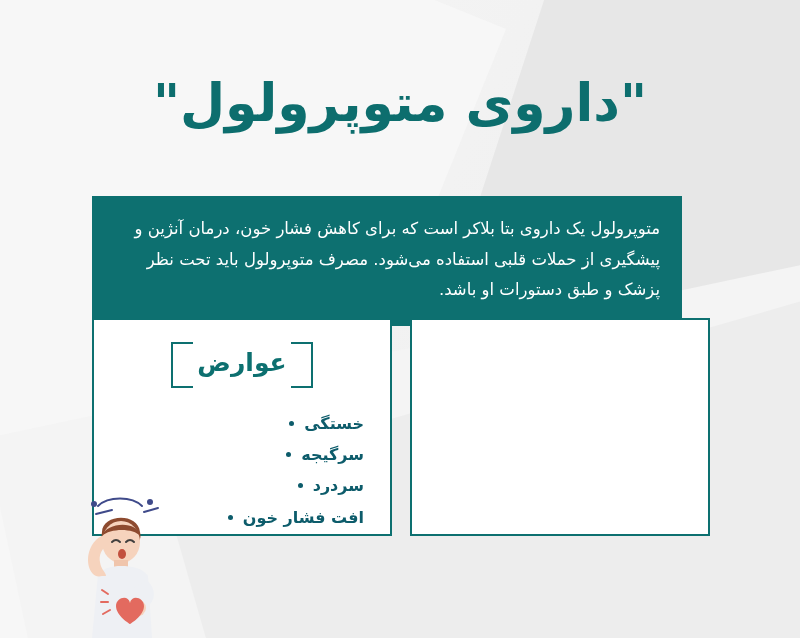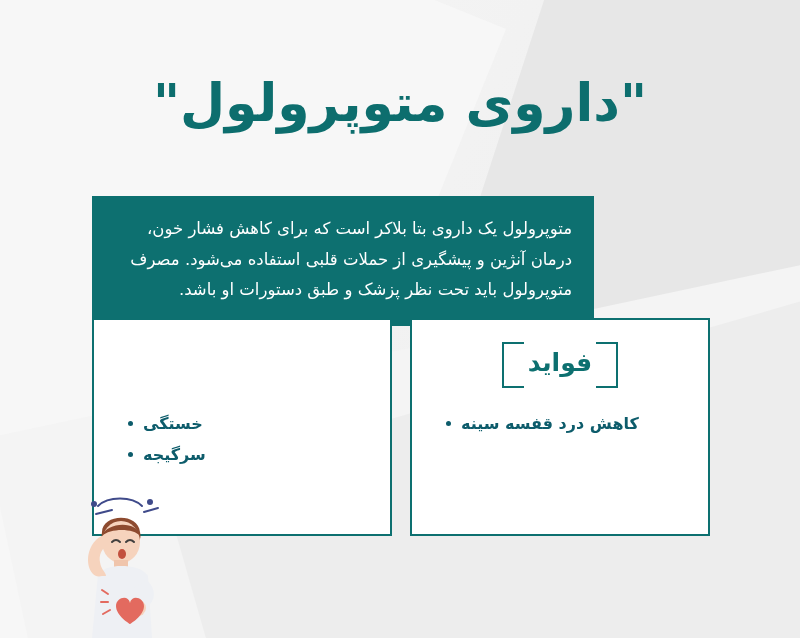--- a/index.html
+++ b/index.html
@@ -78,21 +78,21 @@
     letter-spacing: -1px;
     line-height: 1.2;
     direction: rtl;
   }
 
   
   .intro-band {
     position: absolute;
     top: 196px;
     left: 92px;
-    width: 502px;
+    width: 590px;
     background: #0d7070;
     color: #ffffff;
     padding: 18px 22px 20px 22px;
     box-sizing: border-box;
     font-size: 16.5px;
     line-height: 1.85;
     text-align: right;
     direction: rtl;
   }
 
@@ -156,21 +156,21 @@
 
   .card-list {
     position: absolute;
     top: 88px;
     right: 0;
     left: 0;
     margin: 0;
     padding: 0 26px 0 34px;
     list-style: none;
     direction: rtl;
-    text-align: left;
+    text-align: right;
   }
   .card-list li {
     color: #0d5c6b;
     font-size: 16px;
     font-weight: bold;
     line-height: 1.95;
     position: relative;
     display: block;
   }
   .bullet-row {
@@ -208,51 +208,57 @@
   <div class="bg-shape-3"></div>
   <div class="bg-shape-4"></div>
 
   <div class="title">"داروی متوپرولول"</div>
 
   <div class="intro-band">متوپرولول یک داروی بتا بلاکر است که برای کاهش فشار خون، درمان آنژین و پیشگیری از حملات قلبی استفاده می‌شود. مصرف متوپرولول باید تحت نظر پزشک و طبق دستورات او باشد.</div>
 
   <div class="cards">
 
     <div class="card">
+      <ul class="card-list">
+      </ul>
+    </div>
+
+    <div class="card">
       <div class="card-header">
         <div class="card-title-wrap">
           <span class="bracket right"></span>
           <span class="bracket left"></span>
-          <span class="card-title">فواید</span>
+          <span class="card-title">عوارض</span>
         </div>
       </div>
-      <ul class="card-list">
-        <li>
-          <span class="bullet-row">
-            <span class="bullet"></span>
-            <span>کاهش درد قفسه سینه</span>
-          </span>
-        </li>
-      </ul>
-    </div>
-
-    <div class="card">
       <ul class="card-list">
         <li>
           <span class="bullet-row">
             <span class="bullet"></span>
             <span>خستگی</span>
           </span>
         </li>
         <li>
           <span class="bullet-row">
             <span class="bullet"></span>
             <span>سرگیجه</span>
           </span>
         </li>
+        <li>
+          <span class="bullet-row">
+            <span class="bullet"></span>
+            <span>سردرد</span>
+          </span>
+        </li>
+        <li>
+          <span class="bullet-row">
+            <span class="bullet"></span>
+            <span>افت فشار خون</span>
+          </span>
+        </li>
       </ul>
     </div>
 
   </div>
 
   <svg class="illustration" viewBox="0 0 180 150" xmlns="http://www.w3.org/2000/svg">
 
     <g stroke="#3f4a8a" stroke-width="2" fill="none" stroke-linecap="round">
       <path d="M52 18 C62 8, 86 8, 96 18"></path>
       <path d="M50 26 L66 22"></path>

